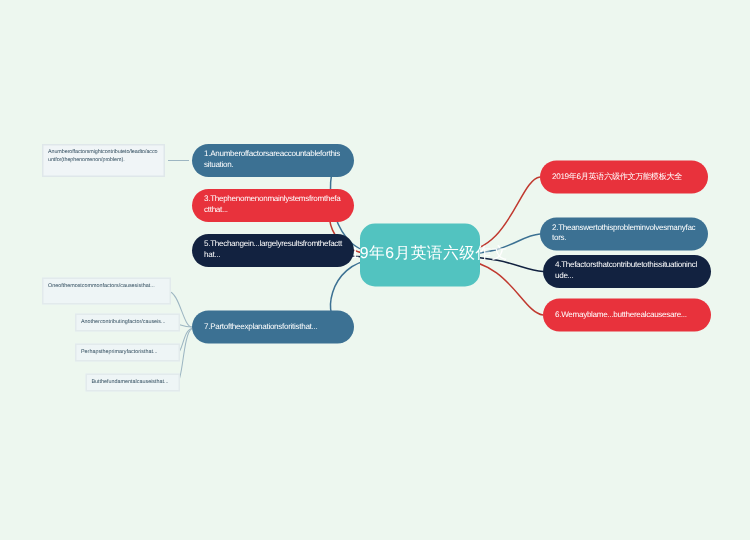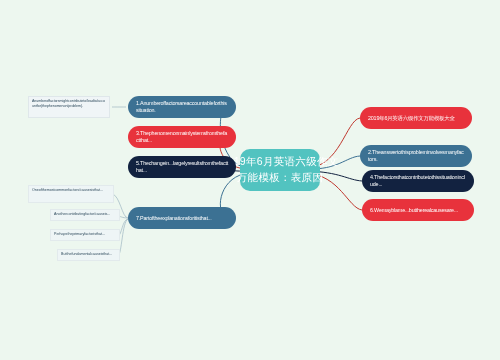--- a/index.html
+++ b/index.html
@@ -99,21 +99,20 @@
 
     <path d="M128,218 C122,218 120,195 112,194" fill="none" stroke="#9db6c2" stroke-width="0.7"></path>
     <path d="M128,218 C122,218 120,216 118,216" fill="none" stroke="#9db6c2" stroke-width="0.7"></path>
     <path d="M128,219 C122,220 122,235 118,236" fill="none" stroke="#9db6c2" stroke-width="0.7"></path>
     <path d="M128,219 C122,222 122,254 118,256" fill="none" stroke="#9db6c2" stroke-width="0.7"></path>
   </svg>
 
   <div class="node node-center" style="left:240px; top:149px; width:80px; height:42px;">
     <div>
       <div>2019年6月英语六级作文</div>
-      <div>万能模板：表原因</div>
     </div>
   </div>
 
   <div class="node node-sm c-steel" style="left:128px; top:96px; width:108px; height:22px;">
     <span>1.Anumberoffactorsareaccountableforthissituation.</span>
   </div>
 
   <div class="node node-sm c-red" style="left:128px; top:126px; width:108px; height:22px;">
     <span>3.Thephenomenonmainlystemsfromthefactthat...</span>
   </div>

